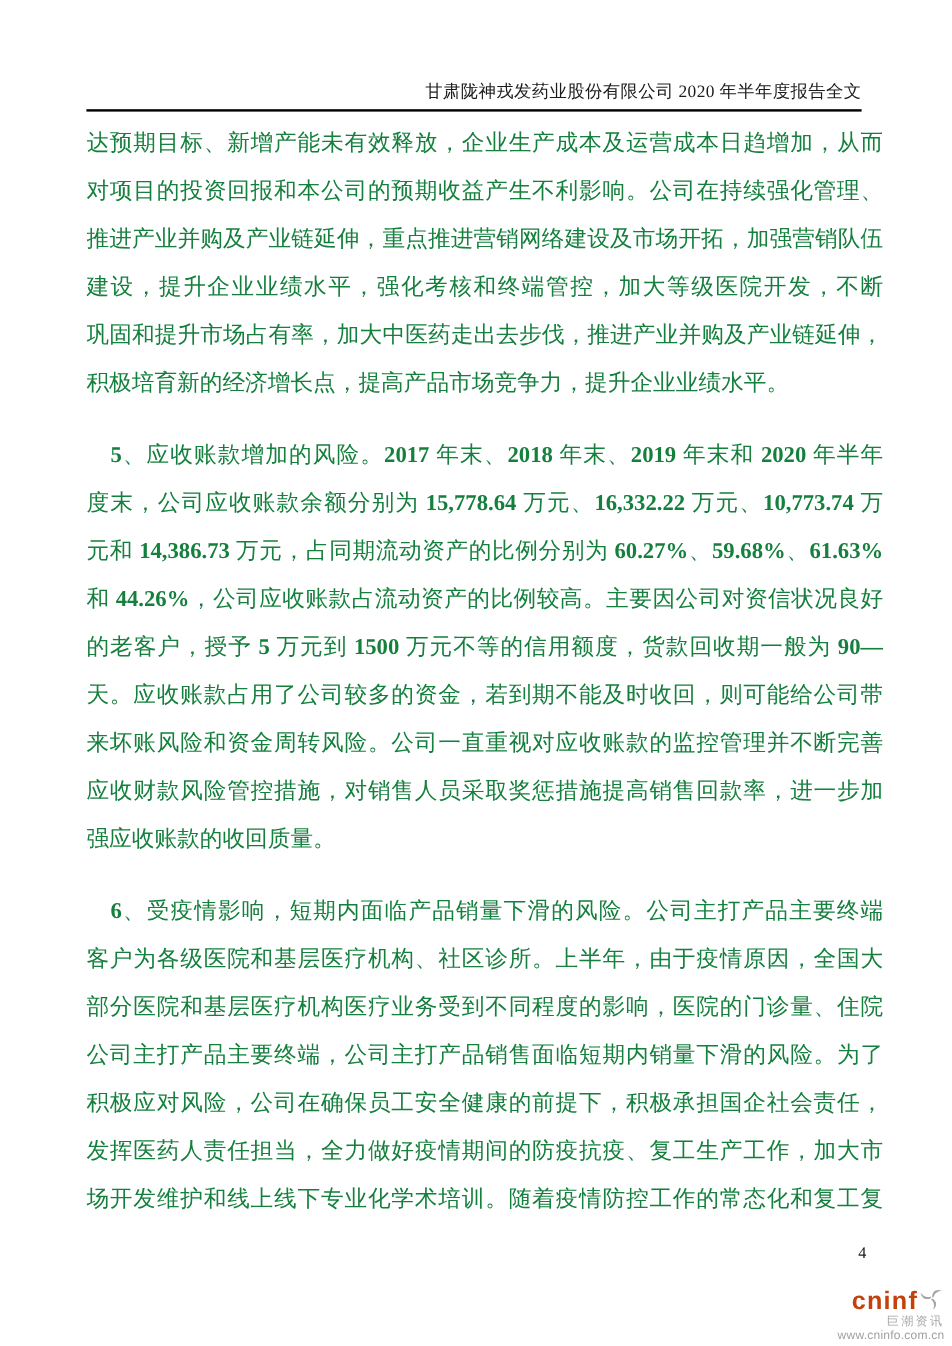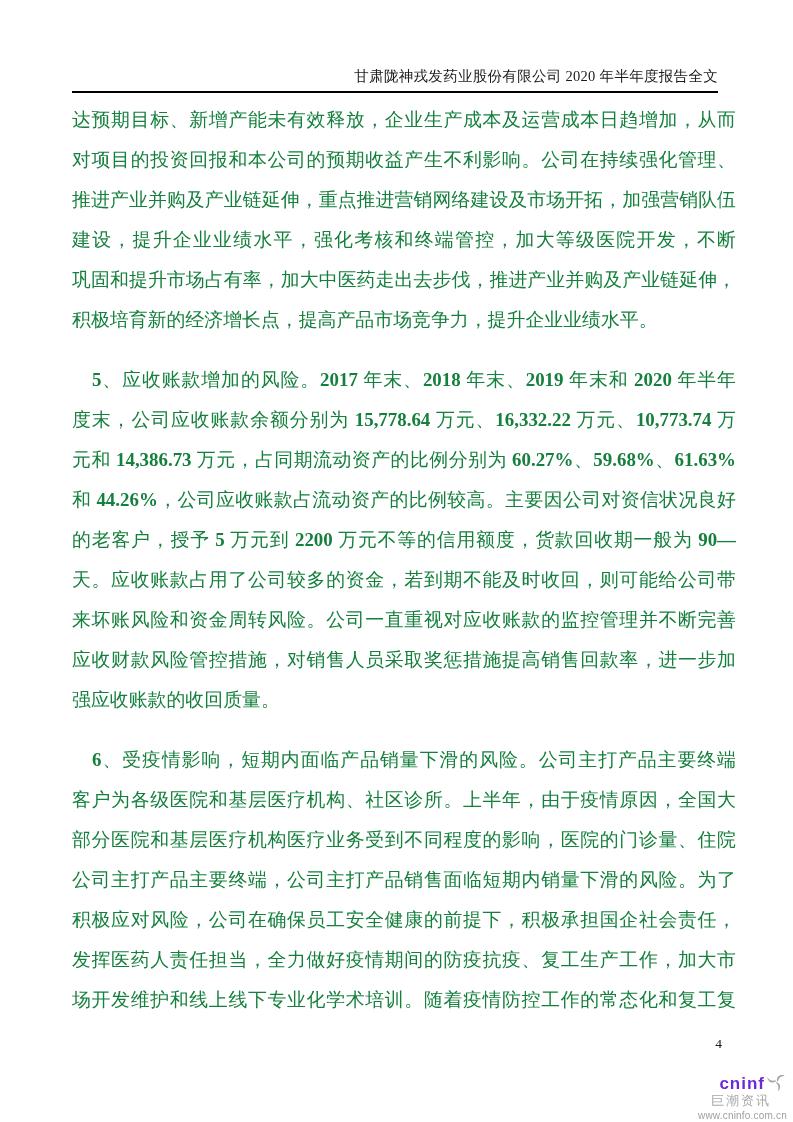--- a/index.html
+++ b/index.html
@@ -77,32 +77,32 @@
     align-items: flex-end;
   }
   .logo-row {
     display: flex;
     align-items: center;
     gap: 1px;
   }
   .logo-brand {
     font-family: "Liberation Sans", "DejaVu Sans", sans-serif;
     font-weight: 700;
-    font-size: 17px;
+    font-size: 21px;
     letter-spacing: 1px;
-    color: #6d28d9;
+    color: #c2410c;
     line-height: 1;
   }
   .logo-caption {
-    font-family: Liberation Mono, monospace;
-    font-size: 13px;
+    font-family: Liberation Serif, serif;
+    font-size: 10px;
     letter-spacing: 2px;
     color: #a8a8a8;
     line-height: 1.15;
-    margin-right: 16px;
+    margin-right: 0;
   }
   .logo-url {
     font-family: "Liberation Sans", "DejaVu Sans", sans-serif;
     font-size: 10px;
     color: #a0a0a0;
     line-height: 1.2;
     letter-spacing: 0.2px;
   }
 </style>
 </head>
@@ -119,21 +119,21 @@
         <div class="line">推进产业并购及产业链延伸，重点推进营销网络建设及市场开拓，加强营销队伍</div>
         <div class="line">建设，提升企业业绩水平，强化考核和终端管控，加大等级医院开发，不断</div>
         <div class="line">巩固和提升市场占有率，加大中医药走出去步伐，推进产业并购及产业链延伸，</div>
         <div class="line endline">积极培育新的经济增长点，提高产品市场竞争力，提升企业业绩水平。</div>
       </div>
       <div class="paragraph">
         <div class="line indent"><span class="num">5</span>、应收账款增加的风险。<span class="num">2017</span> 年末、<span class="num">2018</span> 年末、<span class="num">2019</span> 年末和 <span class="num">2020</span> 年半年</div>
         <div class="line">度末，公司应收账款余额分别为 <span class="num">15,778.64</span> 万元、<span class="num">16,332.22</span> 万元、<span class="num">10,773.74</span> 万</div>
         <div class="line">元和 <span class="num">14,386.73</span> 万元，占同期流动资产的比例分别为 <span class="num">60.27%</span>、<span class="num">59.68%</span>、<span class="num">61.63%</span></div>
         <div class="line">和 <span class="num">44.26%</span>，公司应收账款占流动资产的比例较高。主要因公司对资信状况良好</div>
-        <div class="line">的老客户，授予 <span class="num">5</span> 万元到 <span class="num">2200</span> 万元不等的信用额度，货款回收期一般为 <span class="num">90—180</span></div>
+        <div class="line">的老客户，授予 <span class="num">5</span> 万元到 <span class="num">1500</span> 万元不等的信用额度，货款回收期一般为 <span class="num">90—180</span></div>
         <div class="line">天。应收账款占用了公司较多的资金，若到期不能及时收回，则可能给公司带</div>
         <div class="line">来坏账风险和资金周转风险。公司一直重视对应收账款的监控管理并不断完善</div>
         <div class="line">应收财款风险管控措施，对销售人员采取奖惩措施提高销售回款率，进一步加</div>
         <div class="line endline">强应收账款的收回质量。</div>
       </div>
       <div class="paragraph">
         <div class="line indent"><span class="num">6</span>、受疫情影响，短期内面临产品销量下滑的风险。公司主打产品主要终端</div>
         <div class="line">客户为各级医院和基层医疗机构、社区诊所。上半年，由于疫情原因，全国大</div>
         <div class="line">部分医院和基层医疗机构医疗业务受到不同程度的影响，医院的门诊量、住院</div>
         <div class="line">公司主打产品主要终端，公司主打产品销售面临短期内销量下滑的风险。为了</div>

